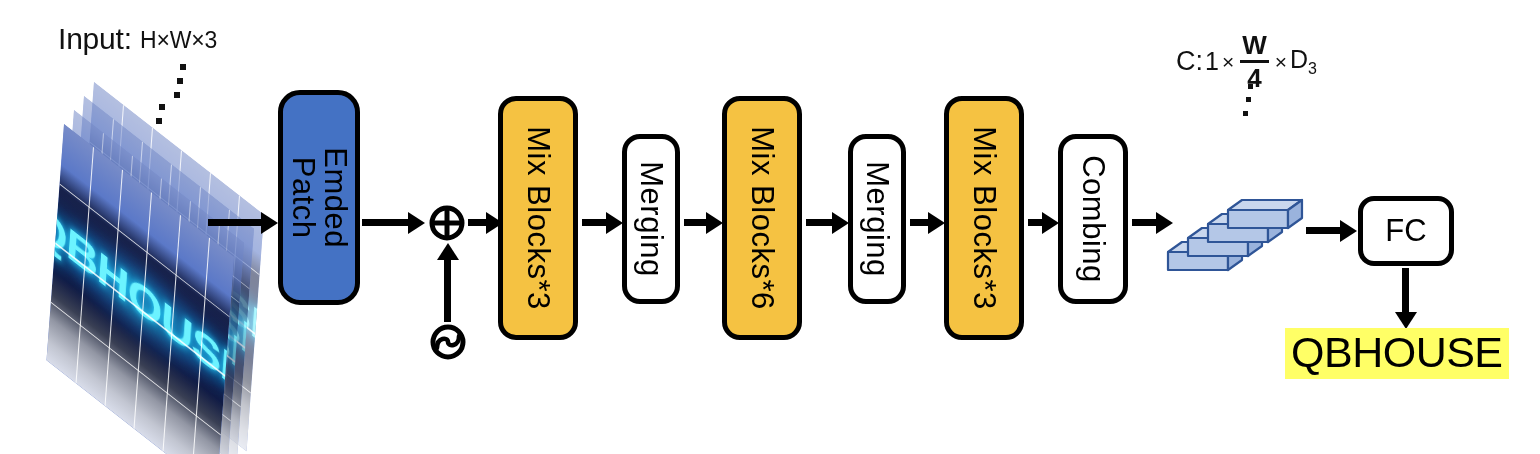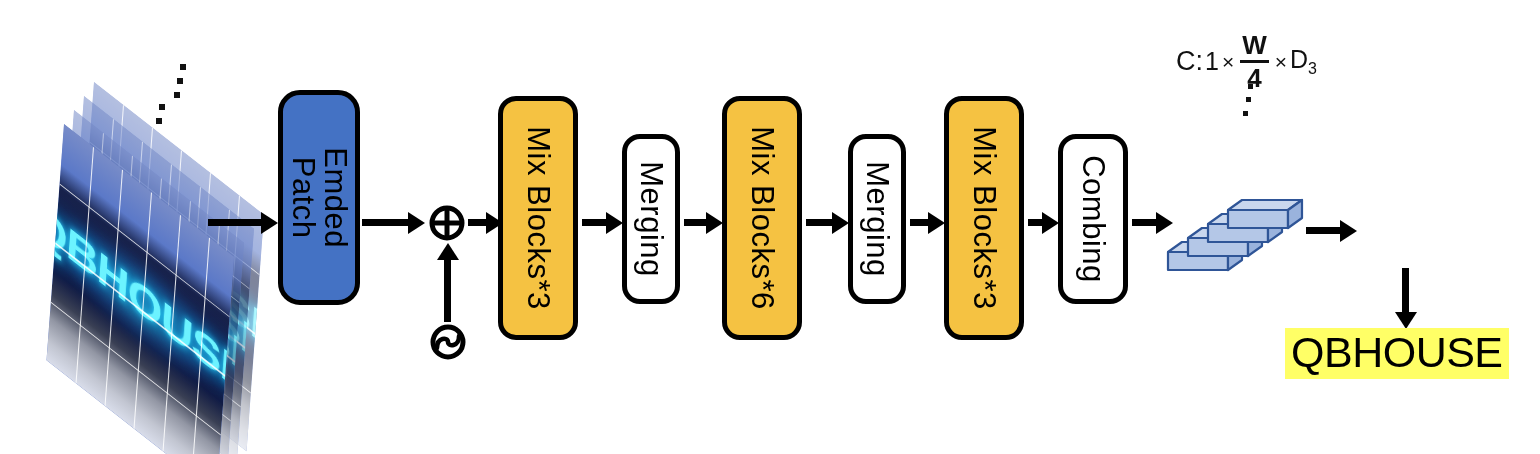--- a/index.html
+++ b/index.html
@@ -361,20 +361,24 @@
         <div class="grid-v" style="left:34%"></div>
       <div class="grid-v" style="left:51%"></div>
         <div class="grid-v" style="left:68%"></div>
       <div class="grid-v" style="left:85%"></div>
       <div class="grid-h" style="top:25%"></div>
         <div class="grid-h" style="top:50%"></div>
       <div class="grid-h" style="top:75%"></div>
     </div>
   </div>
 
+  <div class="abs" id="input-label">
+    <span>Input:</span>
+    <span class="dims">H×W×3</span>
+  </div>
 
   <div class="abs" id="input-ellipsis">
     <i></i>
       <i></i>
       <i></i>
       <i></i>
       <i></i>
   </div>
 
   <div class="arrow-h" style="left:208px; top:219px; width:55px;"></div>
@@ -487,18 +491,21 @@
   </div>
 
   <div class="abs" id="c-ellipsis">
     <i></i>
       <i></i>
       <i></i>
   </div>
 
   <div class="arrow-h" style="left:1306px; top:227px; width:36px;"></div>
 
+  <div class="node" id="node-fc">
+    <span class="hlabel">FC</span>
+  </div>
 
   <div class="arrow-v down" style="left:1402px; top:268px; height:46px;"></div>
 
   <div class="abs" id="output-word">QBHOUSE</div>
 
 </div>
 
 </body></html>

